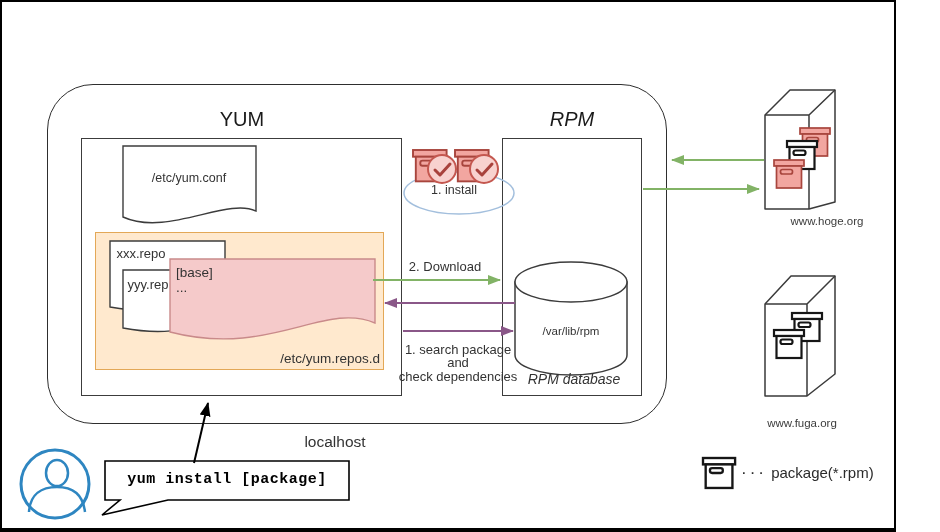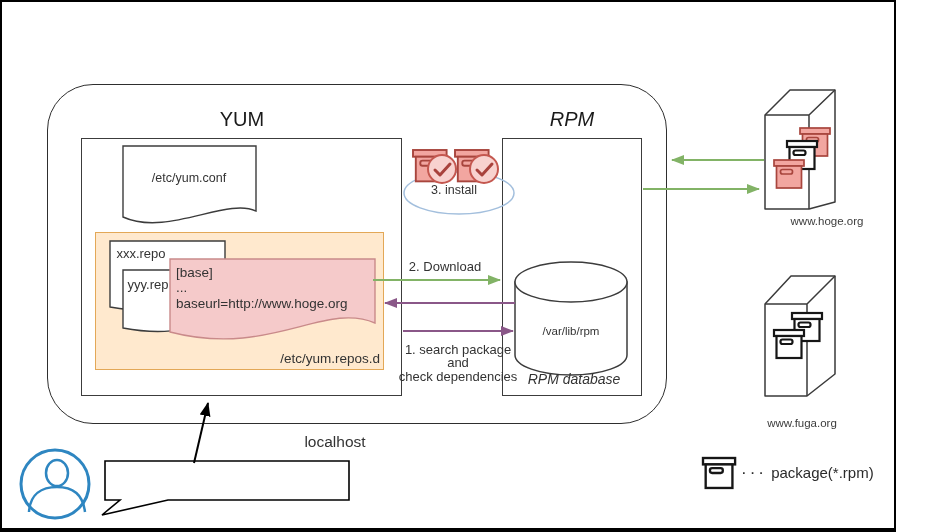--- a/index.html
+++ b/index.html
@@ -124,35 +124,35 @@
 
   <div class="lbl ctr title" style="left:240px;top:117px;">YUM</div>
   <div class="lbl ctr title" style="left:570px;top:117px;font-style:italic;">RPM</div>
 
   <div class="lbl ctr" style="left:187px;top:176px;font-size:12.5px;">/etc/yum.conf</div>
   <div class="lbl ctr" style="left:139px;top:252px;font-size:13px;">xxx.repo</div>
   <div class="lbl ctr" style="left:146px;top:283px;font-size:13px;">yyy.rep</div>
 
   <div class="lbl vctr" style="left:174px;top:271px;font-size:13.5px;">[base]</div>
   <div class="lbl vctr" style="left:174px;top:286px;font-size:13.5px;">...</div>
-  <div class="lbl vctr" style="left:174px;top:302px;font-size:13.5px;">baseurl=http://www.hoge.org</div>
   <div class="lbl rctr" style="left:378px;top:357px;font-size:13.5px;">/etc/yum.repos.d</div>
 
   <div class="lbl ctr" style="left:443px;top:265px;font-size:13px;">2. Download</div>
   <div class="lbl ctr" style="left:456px;top:348px;font-size:13px;">1. search package</div>
   <div class="lbl ctr" style="left:456px;top:361px;font-size:13px;">and</div>
   <div class="lbl ctr" style="left:456px;top:375px;font-size:13px;">check dependencies</div>
-  <div class="lbl ctr" style="left:452px;top:188px;font-size:12.5px;">3. install</div>
+  <div class="lbl ctr" style="left:452px;top:188px;font-size:12.5px;">1. install</div>
 
   <div class="lbl ctr" style="left:569px;top:330px;font-size:11.5px;">/var/lib/rpm</div>
   <div class="lbl ctr" style="left:572px;top:377px;font-size:14px;font-style:italic;">RPM database</div>
 
   <div class="lbl ctr" style="left:825px;top:220px;font-size:11.5px;color:#3c3c3c;">www.hoge.org</div>
   <div class="lbl ctr" style="left:800px;top:422px;font-size:11.5px;color:#3c3c3c;">www.fuga.org</div>
 
   <div class="lbl ctr" style="left:333px;top:440px;font-size:15.5px;">localhost</div>
+  <div class="lbl ctr mono" style="left:225px;top:478px;font-size:15px;">yum install [package]</div>
 
   <div class="lbl vctr" style="left:739px;top:471px;font-size:15px;color:#2b2b2b;">
     <span style="letter-spacing:3px;font-size:17px;">···</span>
     <span style="margin-left:0;">package(*.rpm)</span>
   </div>
 
 </div>
 
 </body></html>

